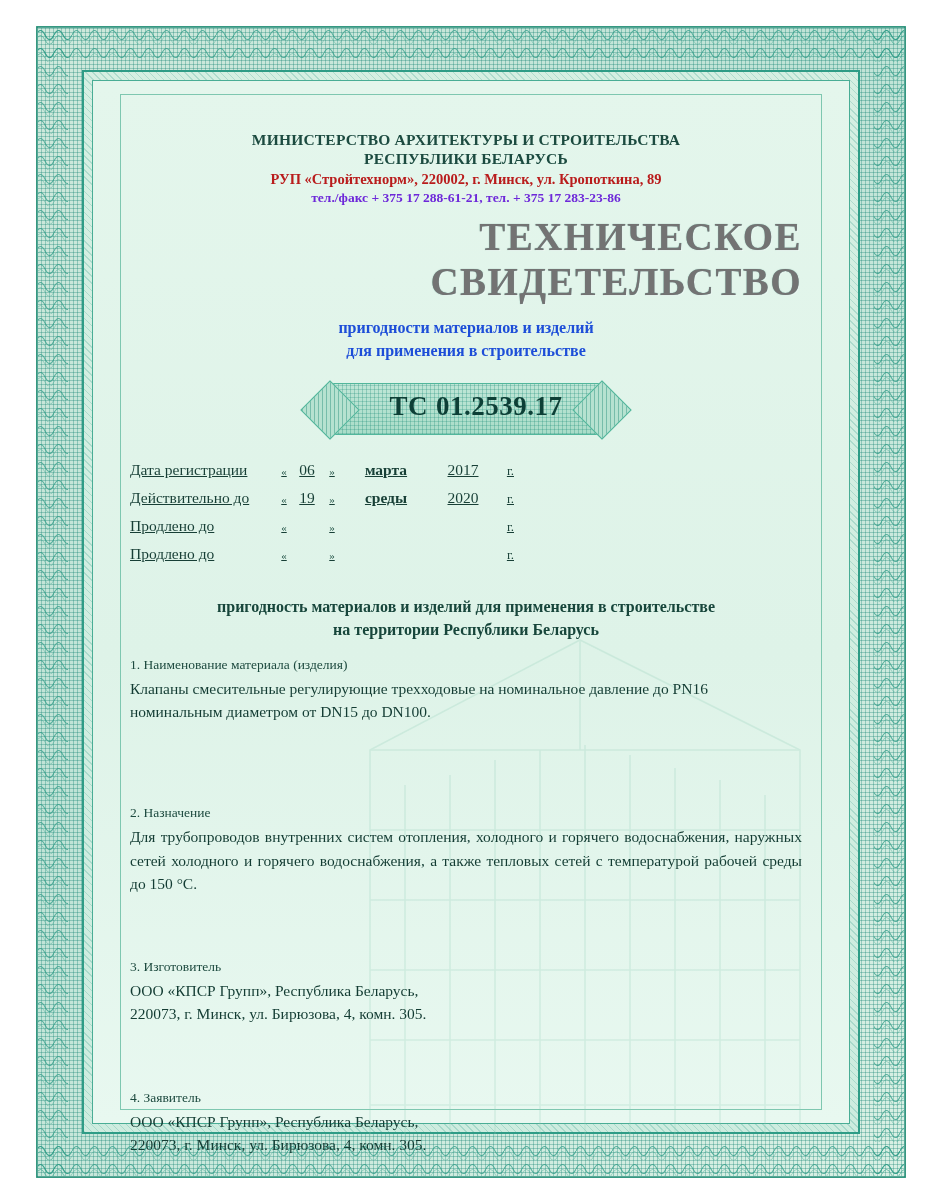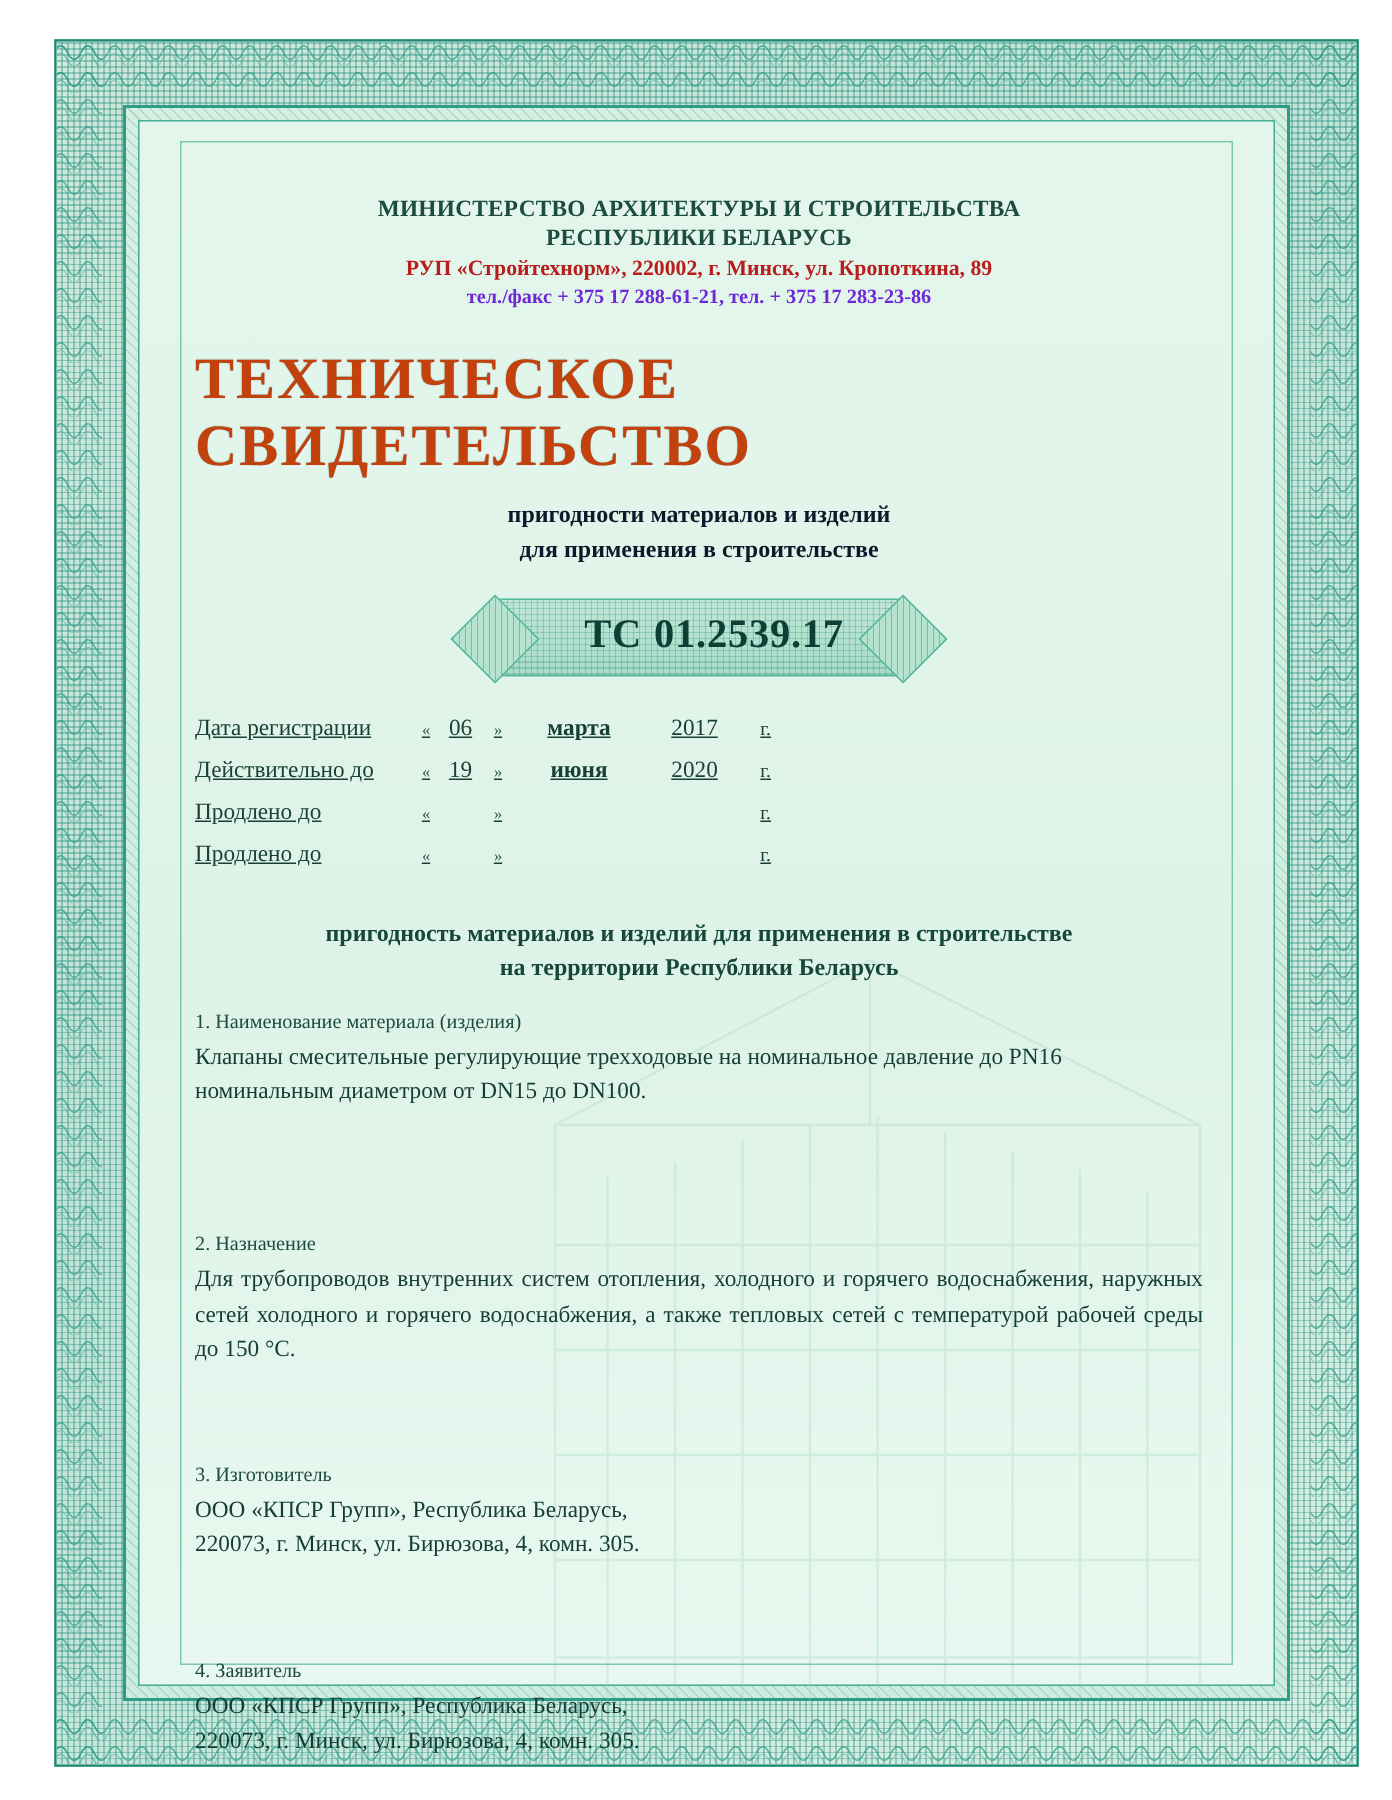--- a/index.html
+++ b/index.html
@@ -105,36 +105,36 @@
     color: #b91c1c;
   }
   .org-line2 {
     text-align: center;
     font-weight: bold;
     font-size: 13.5px;
     line-height: 1.3;
     color: #6d28d9;
   }
   .maintitle {
-    text-align: left;
+    text-align: right;
     font-family: "Liberation Serif", serif;
     font-weight: bold;
     font-size: 39px;
     letter-spacing: 1.4px;
-    margin-top: 24px;
-    color: #c2410c;
+    margin-top: 8px;
+    color: #737373;
     text-shadow: 0 0 1px rgba(15,106,89,0.55), 1px 1px 0 rgba(255,255,255,0.5);
   }
   .subtitle {
     text-align: center;
     font-weight: bold;
     font-size: 16px;
     line-height: 1.45;
     margin-top: 12px;
-    color: #0f172a;
+    color: #1d4ed8;
   }
 
   
   .number-wrap {
     margin: 20px auto 0 auto;
     width: 330px;
     height: 52px;
     position: relative;
   }
   .number-plate {
@@ -283,21 +283,21 @@
         <span class="d-quote-r">»</span>
         <span class="d-month">марта</span>
         <span class="d-year">2017</span>
         <span class="d-g">г.</span>
       </div>
       <div class="date-row">
         <span class="d-label">Действительно до</span>
         <span class="d-quote-l">«</span>
         <span class="d-day">19</span>
         <span class="d-quote-r">»</span>
-        <span class="d-month">июня</span>
+        <span class="d-month">среды</span>
         <span class="d-year">2020</span>
         <span class="d-g">г.</span>
       </div>
       <div class="date-row">
         <span class="d-label">Продлено до</span>
         <span class="d-quote-l">«</span>
         <span class="d-day"></span>
         <span class="d-quote-r">»</span>
         <span class="d-month"></span>
         <span class="d-year"></span>

